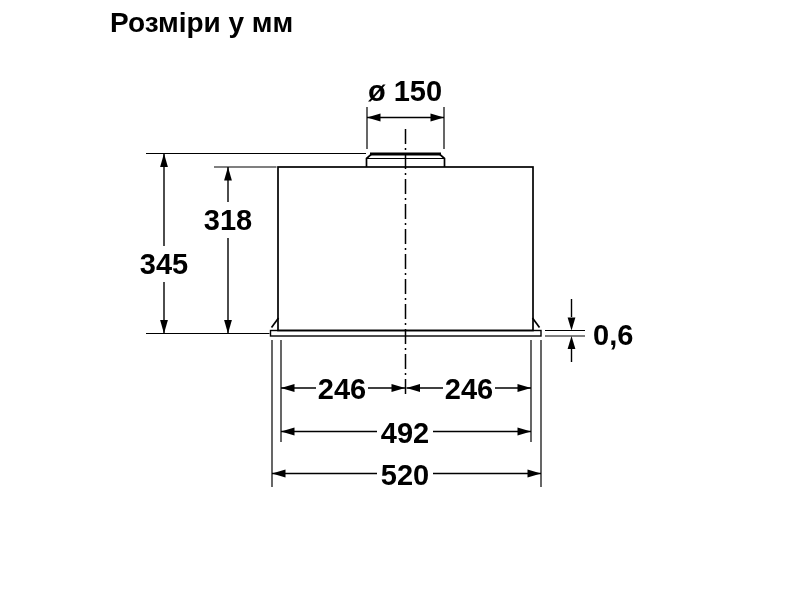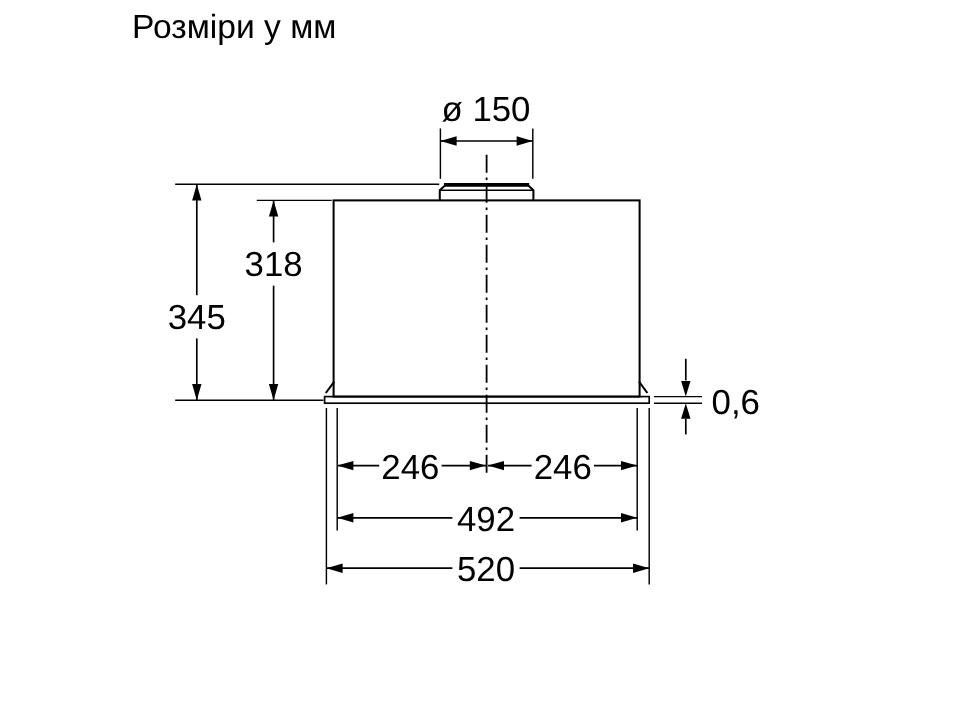--- a/index.html
+++ b/index.html
@@ -9,20 +9,21 @@
     height: 600px;
     background: #ffffff;
     overflow: hidden;
     font-family: "Liberation Sans", "DejaVu Sans", sans-serif;
   }
   .stage {
     position: relative;
     width: 703px;
     height: 600px;
     background: #ffffff;
+    font-weight: bold;
   }
   .page-title {
     position: absolute;
     left: 110px;
     top: 8px;
     font-size: 28px;
     line-height: 1.1;
     color: #000000;
     letter-spacing: 0px;
     white-space: nowrap;

